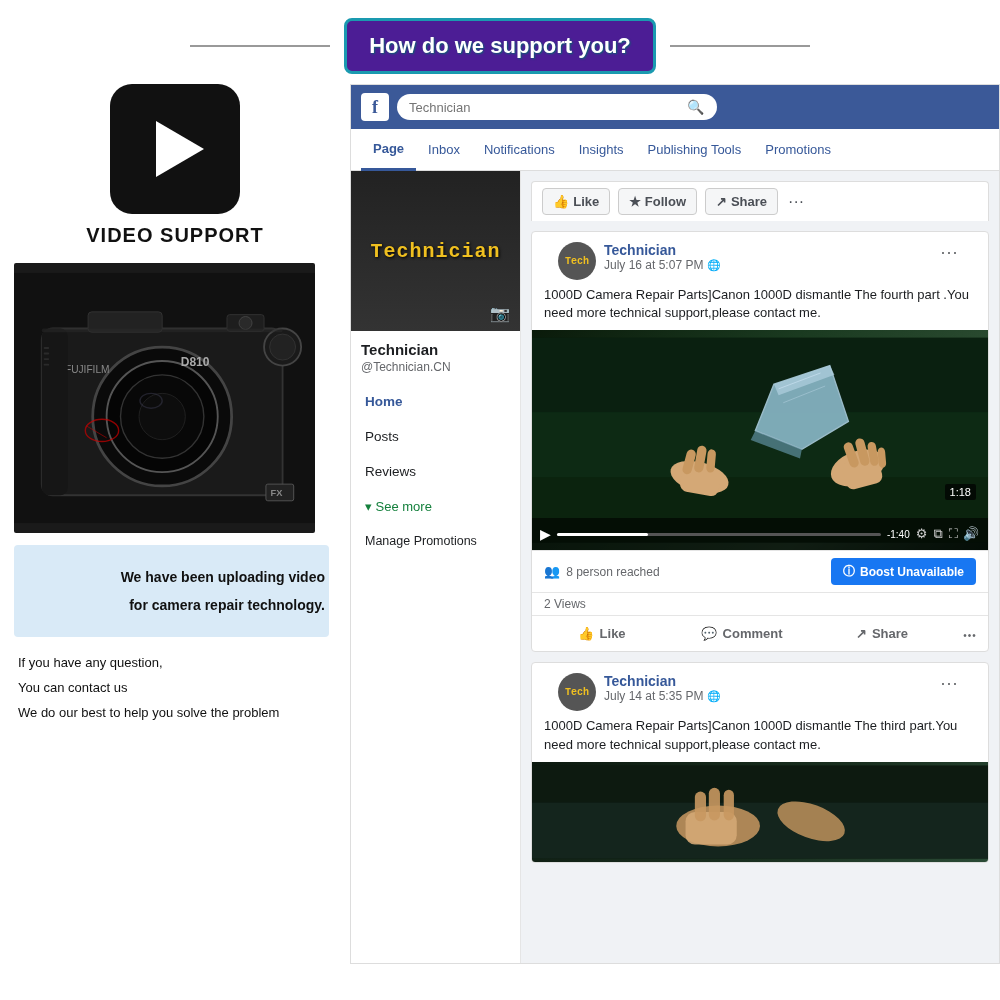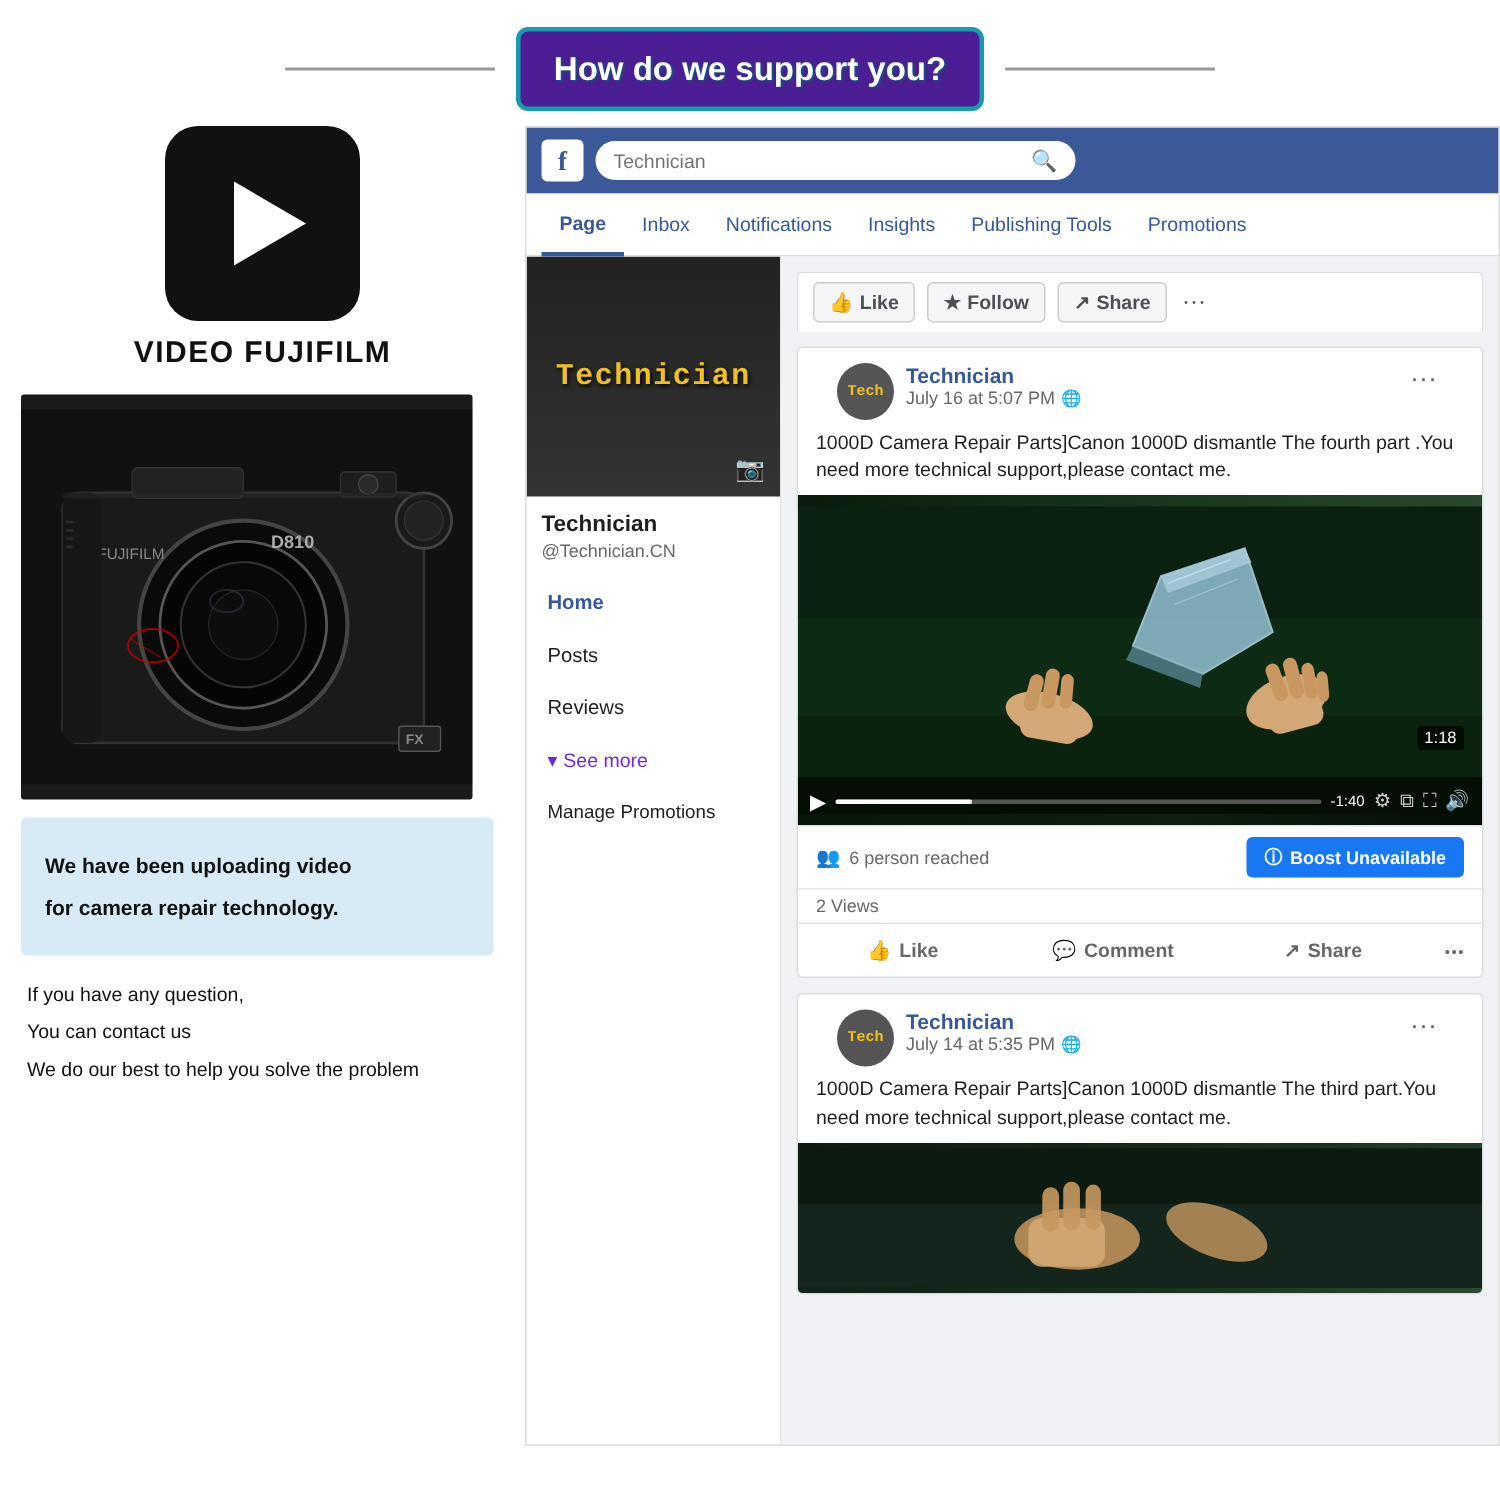--- a/index.html
+++ b/index.html
@@ -101,24 +101,24 @@
     }
 
     .camera-svg {
       width: 100%;
       height: 100%;
     }
 
     .blue-text-box {
       background: #d9eaf7;
       border-radius: 4px;
-      padding: 18px 16px;
+      padding: 18px 4px;
       width: 315px;
       margin-bottom: 18px;
-      text-align: left;
+      text-align: right;
     }
     .blue-text-box p {
       font-size: 14px;
       font-weight: 700;
       color: #111;
       line-height: 2;
     }
 
     .contact-section {
       padding: 0 4px;
@@ -276,21 +276,21 @@
       padding: 10px 14px;
       font-size: 13.5px;
       color: #1c1e21;
       cursor: pointer;
     }
     .sidebar-nav-item.active {
       font-weight: 700;
       color: #365899;
     }
     .sidebar-nav-item.see-more {
-      color: #6d28d9;
+      color: #15803d;
       display: flex;
       align-items: center;
       gap: 4px;
       font-size: 13px;
     }
     .sidebar-nav-item.manage-promo {
       font-size: 12.5px;
       color: #1c1e21;
     }
 
@@ -569,21 +569,21 @@
 </div>
 
 <div class="main-layout">
 
   <div class="left-panel">
 
     <div class="video-support-section">
       <div class="video-icon-box">
         <div class="play-triangle"></div>
       </div>
-      <div class="video-support-label">VIDEO FUJIFILM</div>
+      <div class="video-support-label">VIDEO SUPPORT</div>
     </div>
 
     <div class="camera-image">
       <svg class="camera-svg" viewBox="0 0 325 270" xmlns="http://www.w3.org/2000/svg">
         <rect width="325" height="270" fill="#111"></rect>
 
         <rect x="30" y="60" width="260" height="180" rx="12" fill="#1a1a1a" stroke="#333" stroke-width="2"></rect>
 
         <circle cx="160" cy="155" r="75" fill="#0a0a0a" stroke="#444" stroke-width="3"></circle>
         <circle cx="160" cy="155" r="60" fill="#050505" stroke="#555" stroke-width="2"></circle>
@@ -759,21 +759,21 @@
                 <span class="pip-icon"></span>
                 <span class="fullscreen-icon"></span>
                 <span class="volume-icon"></span>
               </div>
             </div>
           </div>
 
           <div class="post-reach">
             <div class="reach-left">
               <span class="people-icon"></span>
-              <span>6 person reached</span>
+              <span>8 person reached</span>
             </div>
             <button class="boost-btn">
               <span class="info-icon"></span>
               <span>Boost Unavailable</span>
             </button>
           </div>
 
           <div class="post-views">2 Views</div>
 
           <div class="post-actions-row">

